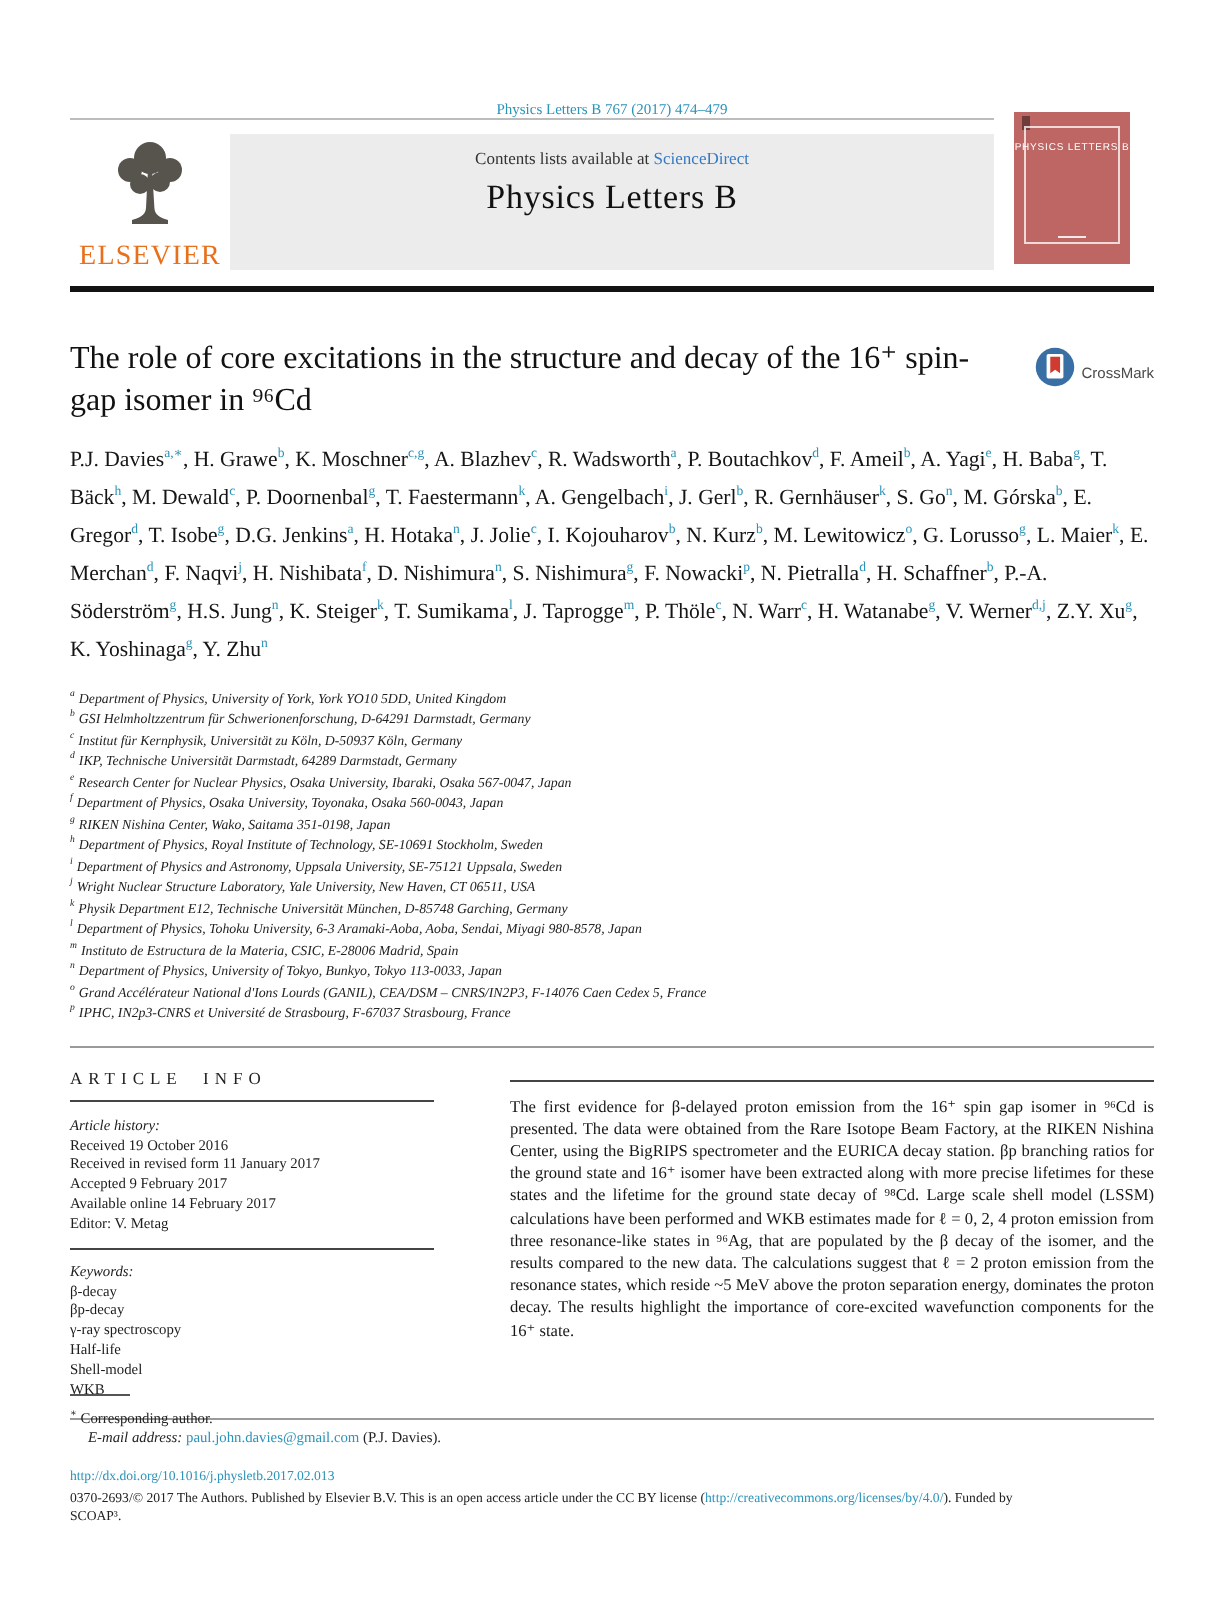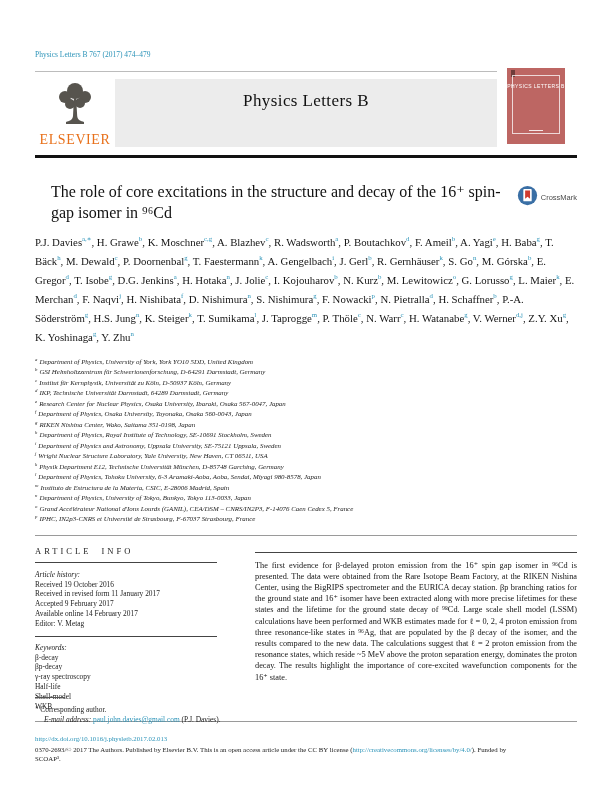--- a/index.html
+++ b/index.html
@@ -5,42 +5,42 @@
   html,body { margin:0; padding:0; background:#ffffff; }
   .page {
     position:relative; width:612px; height:811px; margin:0 auto;
     background:#fff; box-sizing:border-box; padding:50px 35px 0 35px;
     font-family:"Liberation Serif","DejaVu Serif",serif; color:#1c1c1c;
     overflow:hidden;
   }
   a { text-decoration:none; cursor:pointer; }
 
   
-  .jref { text-align:left; font-size:7.5px; color:#2b93b8; margin-bottom:12px; }
+  .jref { text-align:center; font-size:7.5px; color:#2b93b8; }
 
   
   .top-rule { height:1px; background:#bcbcbc; width:462px; }
   .band { position:relative; display:flex; margin-top:7px; height:68px; }
   .logo { width:80px; flex:none; display:flex; flex-direction:column; align-items:center; padding-top:1px; }
   .elsevier-text { font-size:14px; color:#e8701a; letter-spacing:0.6px; margin-top:0px; }
   .band-box { flex:1; background:#ececec; text-align:center; padding-top:7px; margin-right:80px; box-sizing:border-box; }
   .contents { font-size:8.5px; color:#333; }
   .contents a { color:#3579c1; }
   .band-title { font-size:17px; margin-top:5px; letter-spacing:0.4px; color:#111; }
   .band-url { display:block; font-size:8.5px; color:#2b93b8; margin-top:8px; }
   .cover { position:absolute; right:12px; top:-11px; width:58px; height:76px; background:#bd6663; }
   .cover-border { position:absolute; top:7px; left:5px; right:5px; bottom:10px; border:1px solid rgba(255,255,255,0.75); }
   .cover-title { position:absolute; top:15px; left:0; right:0; text-align:center; color:#fff;
                  font-size:5px; letter-spacing:0.4px; font-family:"Liberation Sans",sans-serif; }
   .cover-glyph { position:absolute; top:2px; left:4px; width:4px; height:7px; background:rgba(45,25,25,0.55); }
   .cover-dash { position:absolute; bottom:13px; left:50%; width:14px; margin-left:-7px; height:1px; background:rgba(255,255,255,0.85); }
   .thick-rule { height:3px; background:#121212; margin-top:8px; }
 
   
-  .title-row { margin-top:23px; position:relative;margin-left:16px; }
+  .title-row { margin-top:23px; position:relative; }
   h1.title { font-size:16px; font-weight:400; line-height:21px; margin:0; width:470px; color:#111; }
   .crossmark { position:absolute; right:0; top:4px; display:flex; align-items:center; gap:3px;text-align:right; }
   .crossmark-label { font-family:"Liberation Sans",sans-serif; font-size:7.5px; color:#4a4a4a; }
 
   
   .authors { margin:8px 0 0 0; font-size:10.8px; line-height:15.5px; color:#151515; }
   .author sup { color:#2b93b8; font-size:6.8px; }
   .author:not(:last-child)::after { content:", "; }
 
   
@@ -95,20 +95,23 @@
             <circle cx="33" cy="17" r="6"></circle>
             <circle cx="18" cy="24" r="5"></circle>
             <circle cx="28" cy="23" r="5"></circle>
             <path d="M22 16 L24 16 L25.2 36 C25.4 40 29 41 32 42 L32 44 L14 44 L14 42 C17 41 20.8 40 21 36 Z"></path>
           </g>
         </svg>
       </span>
       <div class="elsevier-text">ELSEVIER</div>
     </div>
     <div class="band-box">
+      <div class="contents">
+        <span>Contents lists available at </span><a>ScienceDirect</a>
+      </div>
       <div class="band-title">Physics Letters B</div>
     </div>
     <div class="cover">
       <div class="cover-glyph"></div>
       <div class="cover-border"></div>
       <div class="cover-title">PHYSICS LETTERS B</div>
       <div class="cover-dash"></div>
     </div>
   </div>
 

